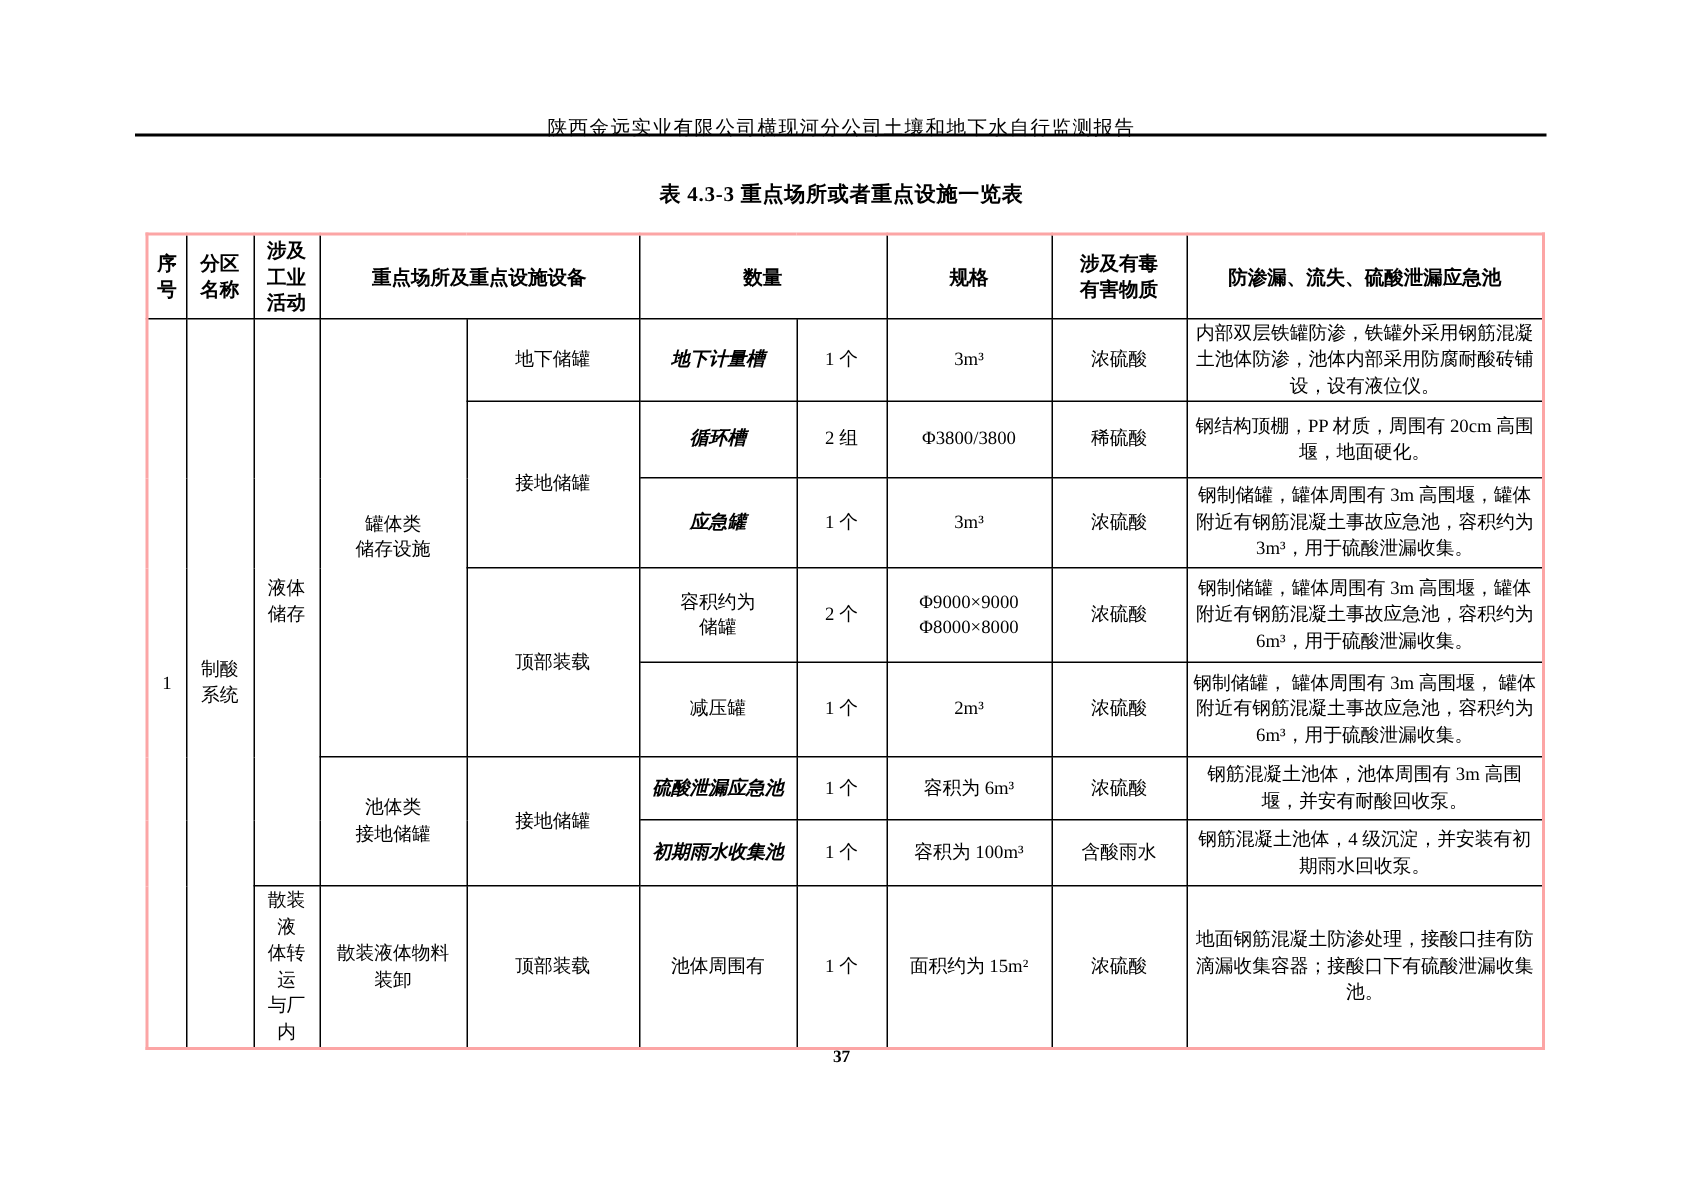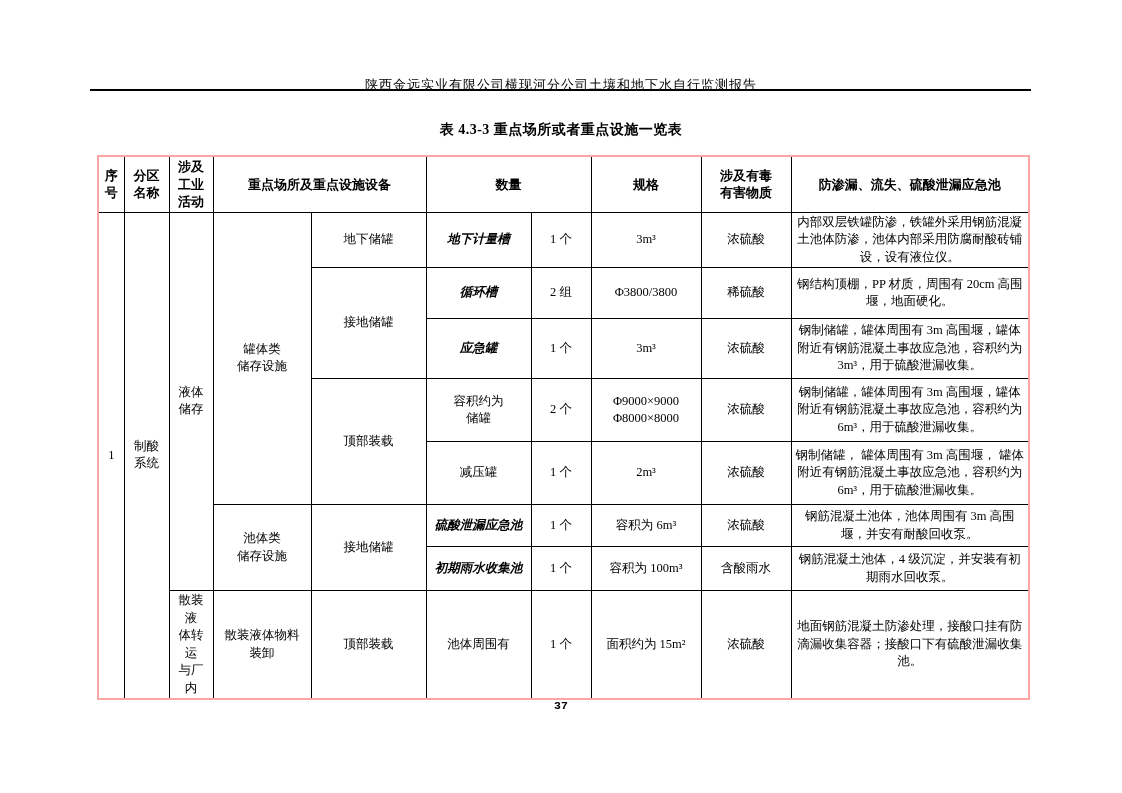--- a/index.html
+++ b/index.html
@@ -26,21 +26,21 @@
   table.main th, table.main td {
     border:1px solid #000; text-align:center; vertical-align:middle;
     font-size:12.5px; line-height:1.4; padding:1px 3px;
     white-space:pre-line; overflow:hidden;
   }
   table.main th { font-weight:bold; font-size:13px; line-height:1.35; }
   td.measure { line-height:1.4; padding:1px 4px; }
   td.bold { font-weight:bold;font-style:italic; }
   .page-num {
     position:absolute; top:699px; left:0; width:100%; text-align:center;
-    font-family:Liberation Mono, monospace;
+    font-family:Liberation Serif, serif;
     font-size:11.5px; font-weight:bold;
   }
 </style>
 </head>
 <body>
 
 <div class="page-header">陕西金远实业有限公司横现河分公司土壤和地下水自行监测报告</div>
 <div class="header-rule"></div>
 <div class="doc-title">表 4.3-3 重点场所或者重点设施一览表</div>
 
@@ -120,21 +120,21 @@
   <tr style="height:63px">
     <td>减压罐</td>
     <td>1 个</td>
     <td>2m³</td>
     <td>浓硫酸</td>
     <td class="measure">钢制储罐， 罐体周围有 3m 高围堰， 罐体附近有钢筋混凝土事故应急池，容积约为 6m³，用于硫酸泄漏收集。</td>
   </tr>
 
   <tr style="height:42px">
     <td rowspan="2">池体类
-储存设施</td>
+接地储罐</td>
     <td rowspan="2">接地储罐</td>
     <td class="bold">硫酸泄漏应急池</td>
     <td>1 个</td>
     <td>容积为 6m³</td>
     <td>浓硫酸</td>
     <td class="measure">钢筋混凝土池体，池体周围有 3m 高围堰，并安有耐酸回收泵。</td>
   </tr>
 
   <tr style="height:44px">
     <td class="bold">初期雨水收集池</td>

